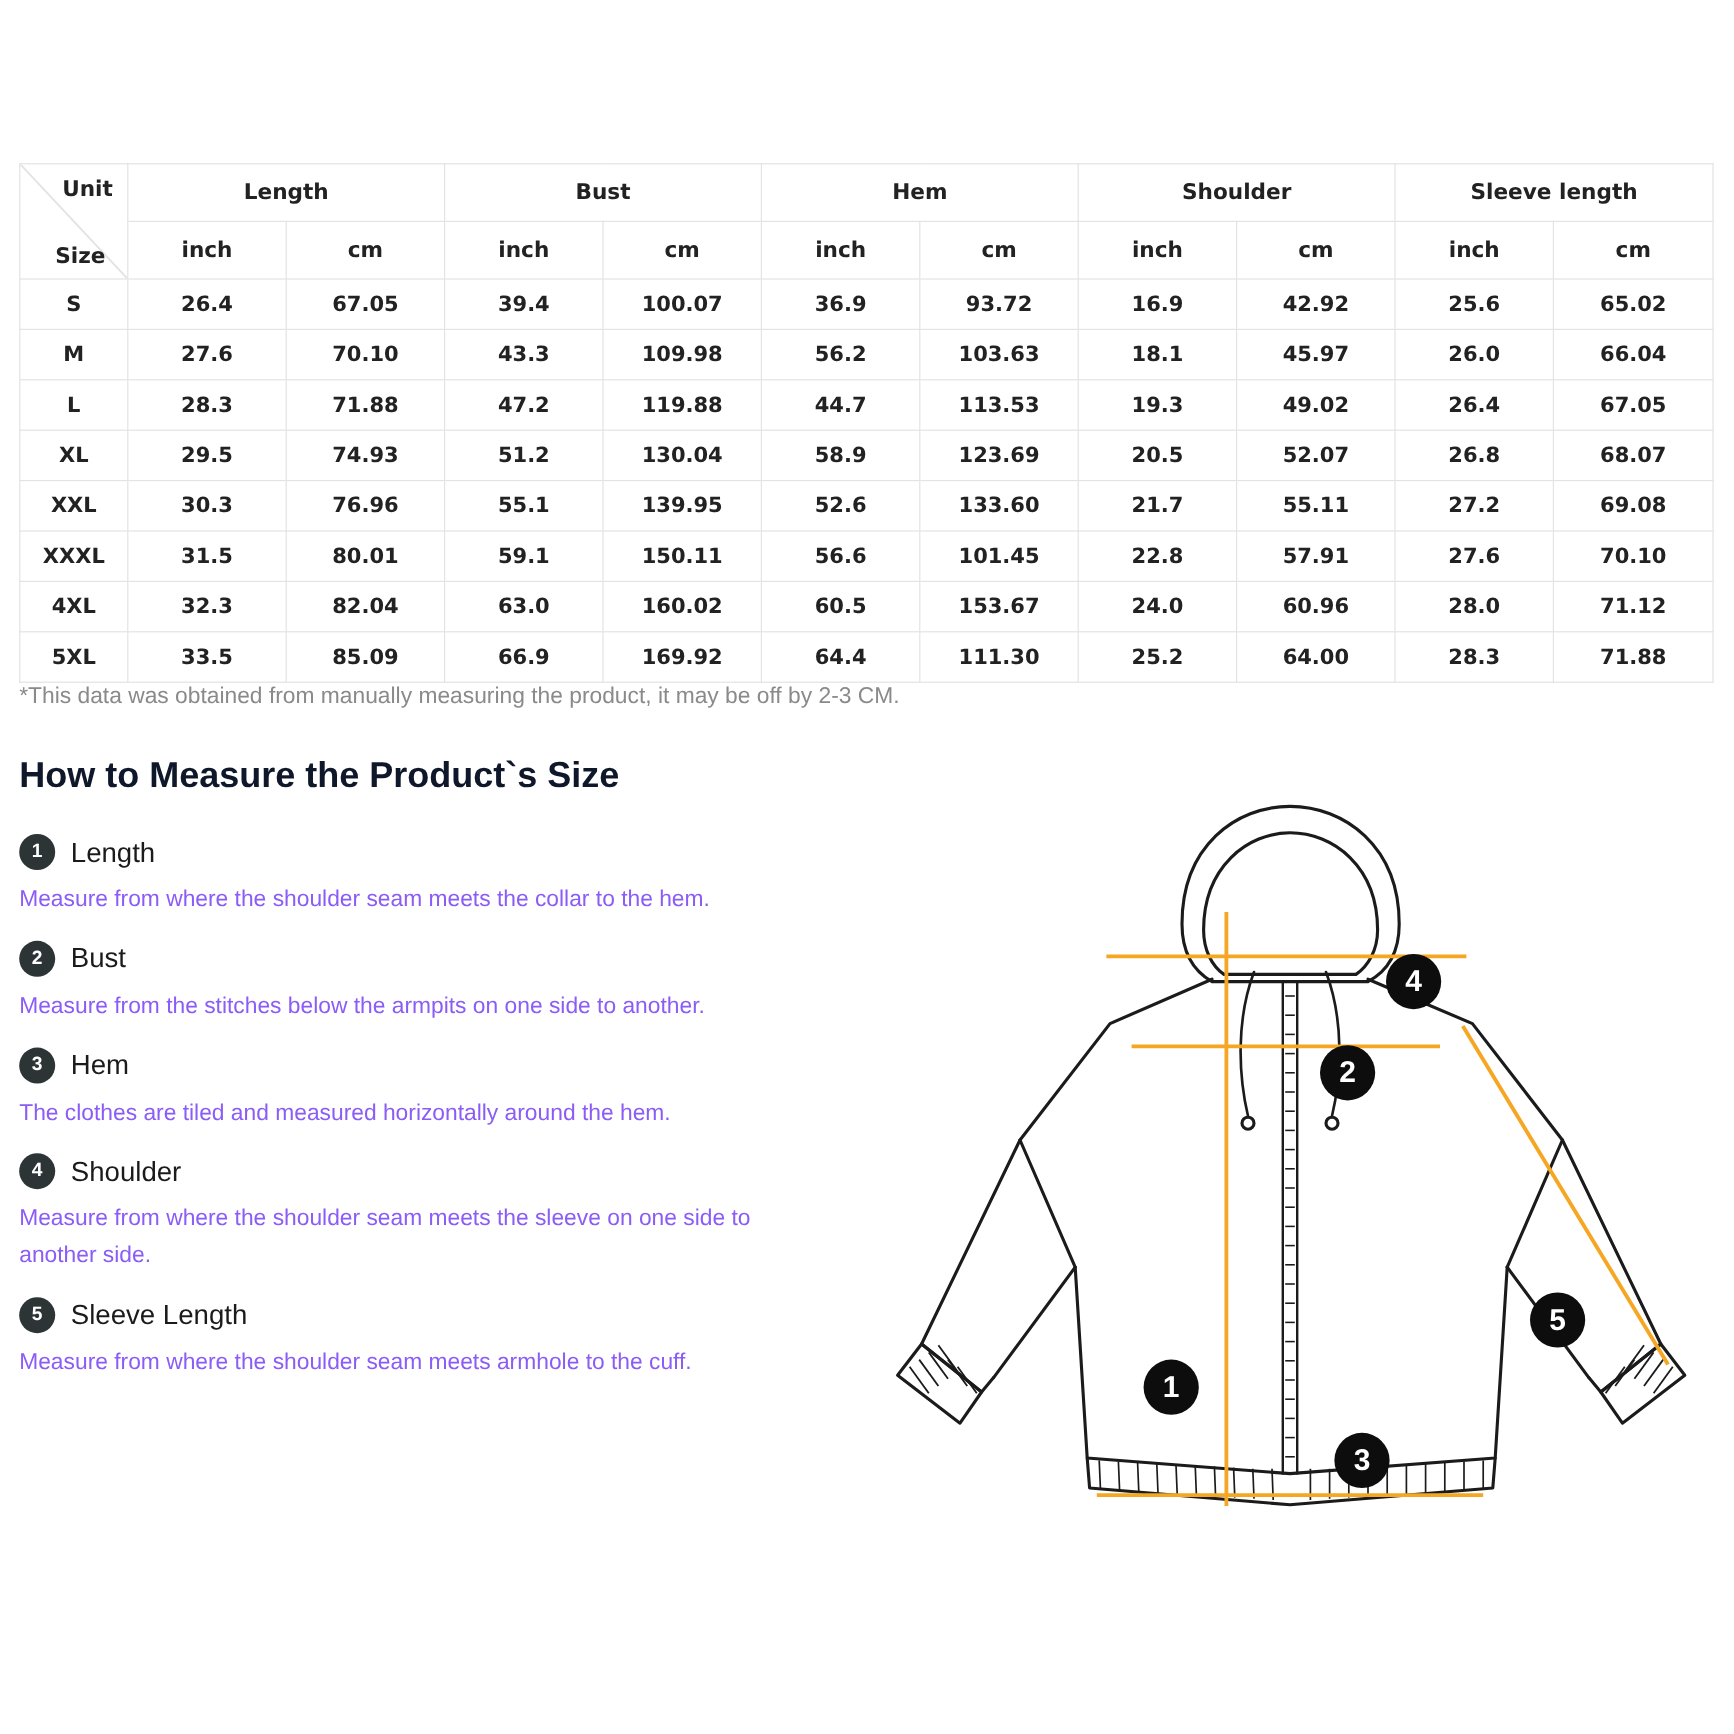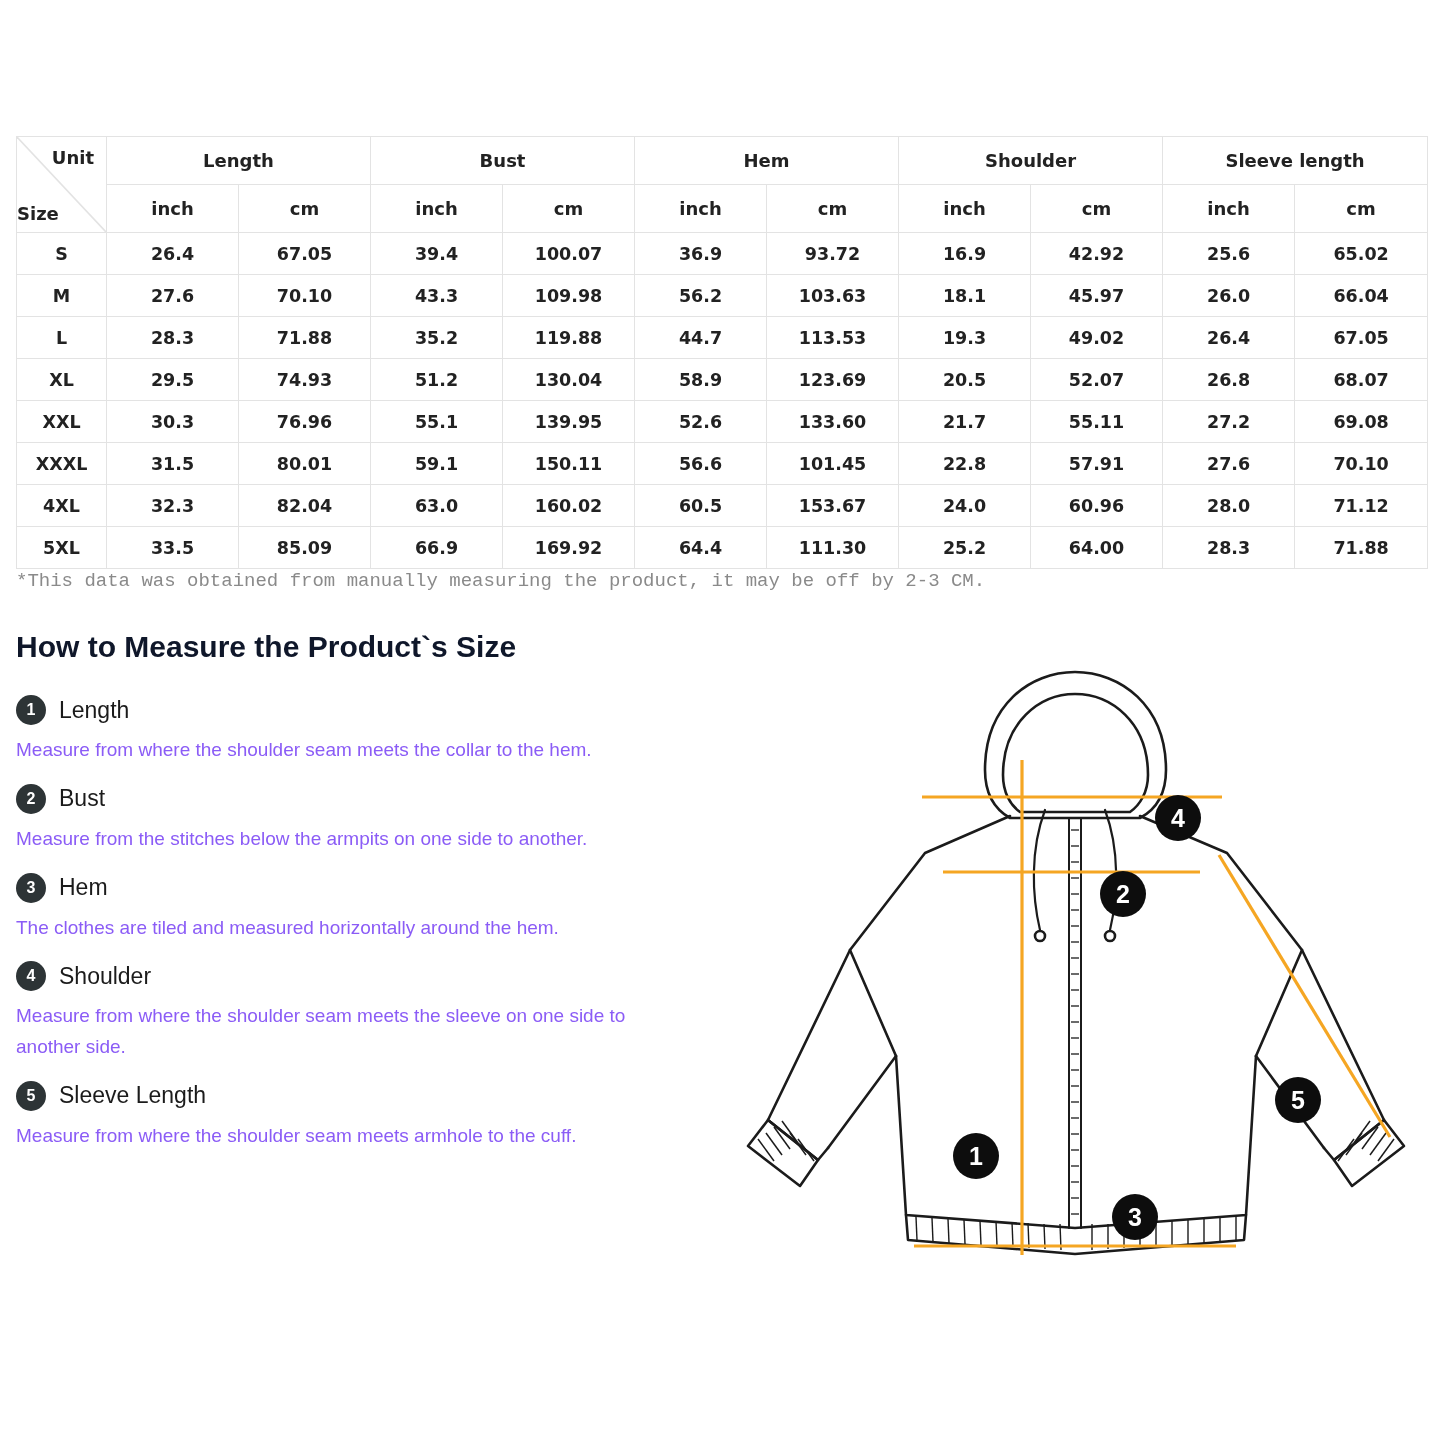--- a/index.html
+++ b/index.html
@@ -62,40 +62,40 @@
   }
   .corner-unit {
     position: absolute;
     right: 12px;
     top: 10px;
     font-size: 18px;
     font-weight: bold;
   }
   .corner-size {
     position: absolute;
-    left: 0;
+    left: 29px;
     bottom: 8px;
     font-size: 18px;
     font-weight: bold;
   }
   .grp-head {
     height: 48px;
   }
   .sub-head {
     height: 48px;
     font-weight: bold;
   }
   .row-label { font-weight: bold; }
   .note {
     position: absolute;
     left: 16px;
     top: 570px;
     font-size: 19px;
     color: #8a8a8a;
-    font-family: Liberation Mono, monospace;
+    font-family: Liberation Sans, sans-serif;
   }
 
   
   .howto-title {
     position: absolute;
     left: 16px;
     top: 630px;
     font-size: 30px;
     font-weight: bold;
     color: #0f172a;
@@ -242,21 +242,21 @@
           <td>103.63</td>
           <td>18.1</td>
           <td>45.97</td>
           <td>26.0</td>
           <td>66.04</td>
         </tr>
         <tr>
           <td class="row-label">L</td>
           <td>28.3</td>
           <td>71.88</td>
-          <td>35.2</td>
+          <td>47.2</td>
           <td>119.88</td>
           <td>44.7</td>
           <td>113.53</td>
           <td>19.3</td>
           <td>49.02</td>
           <td>26.4</td>
           <td>67.05</td>
         </tr>
         <tr>
           <td class="row-label">XL</td>

